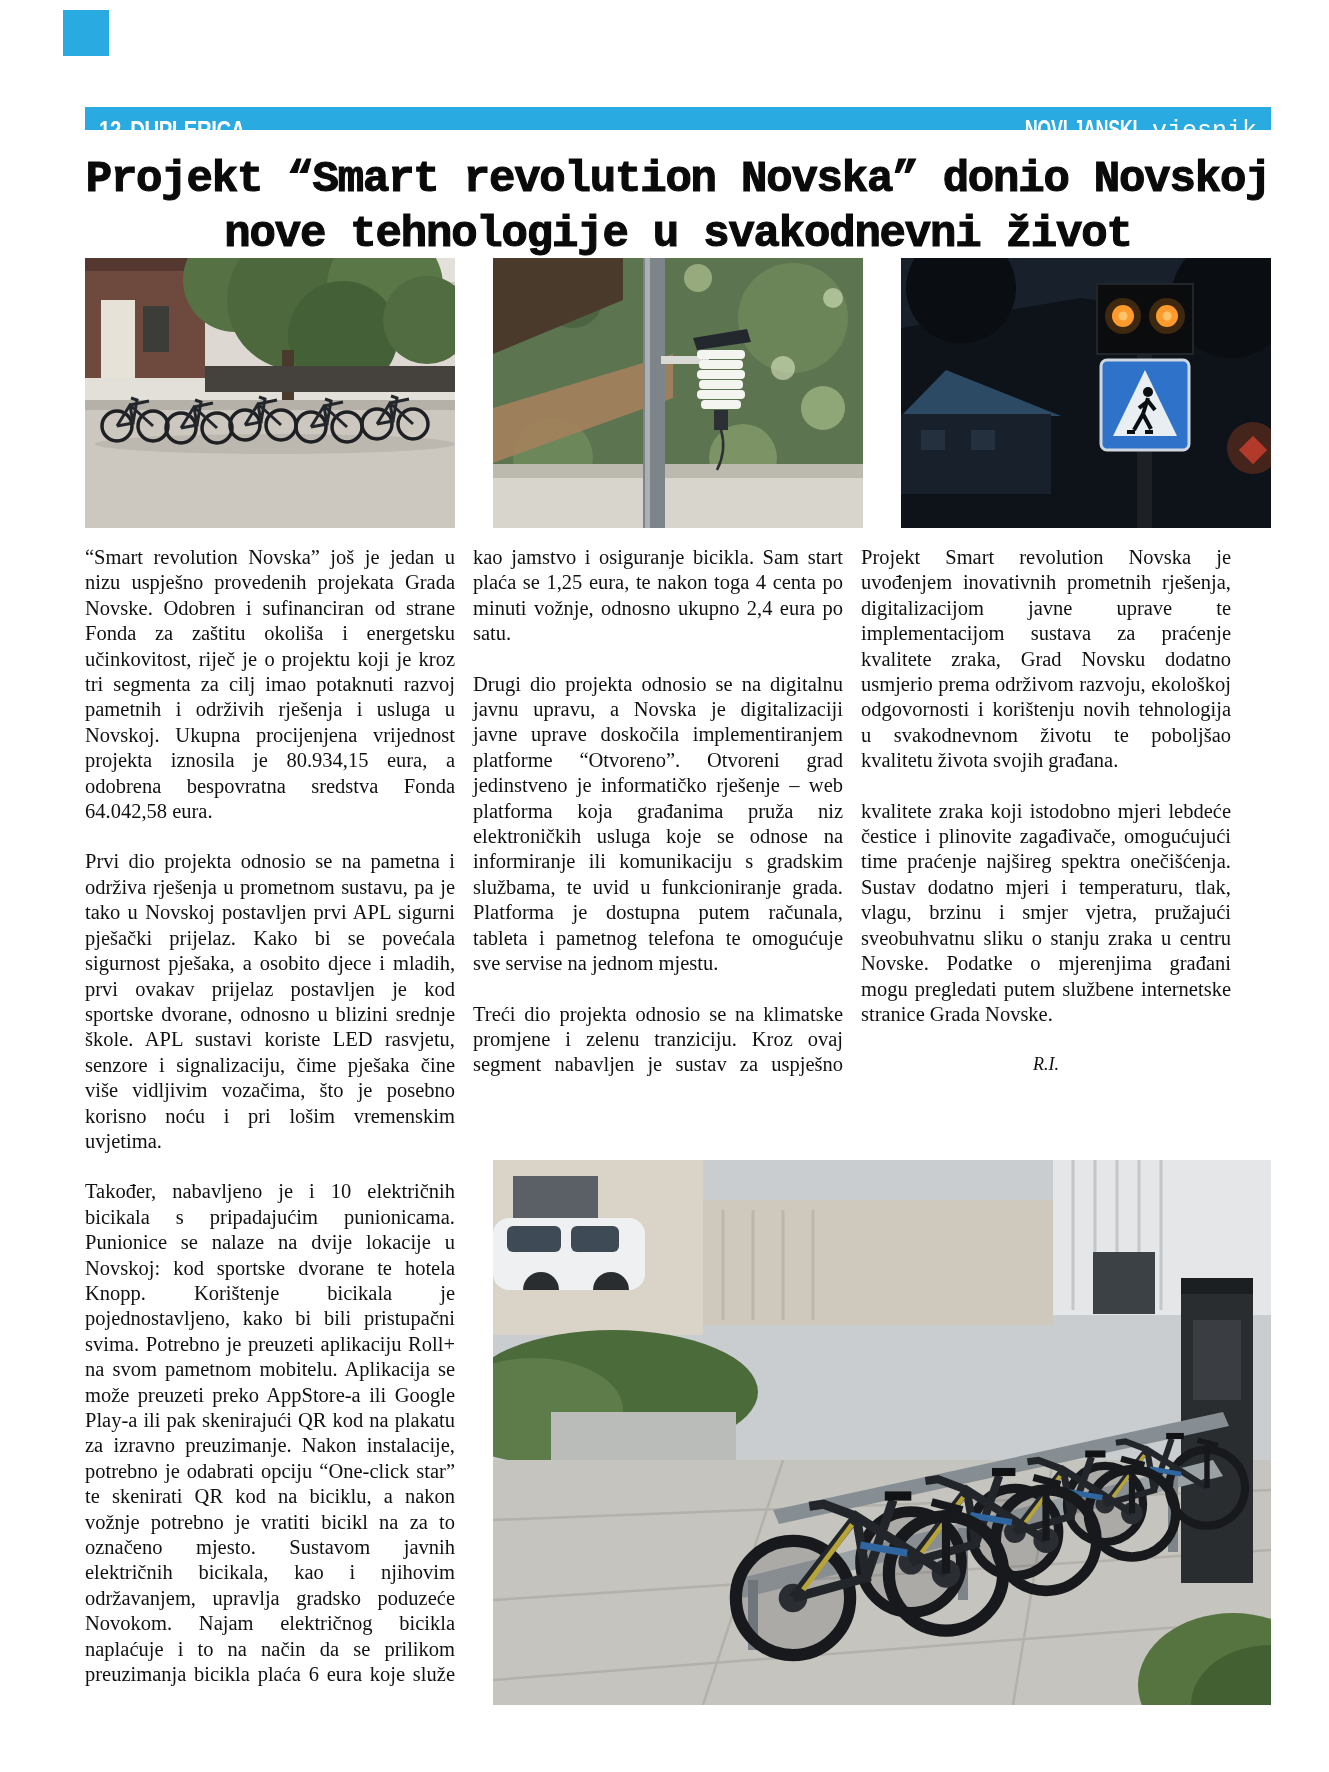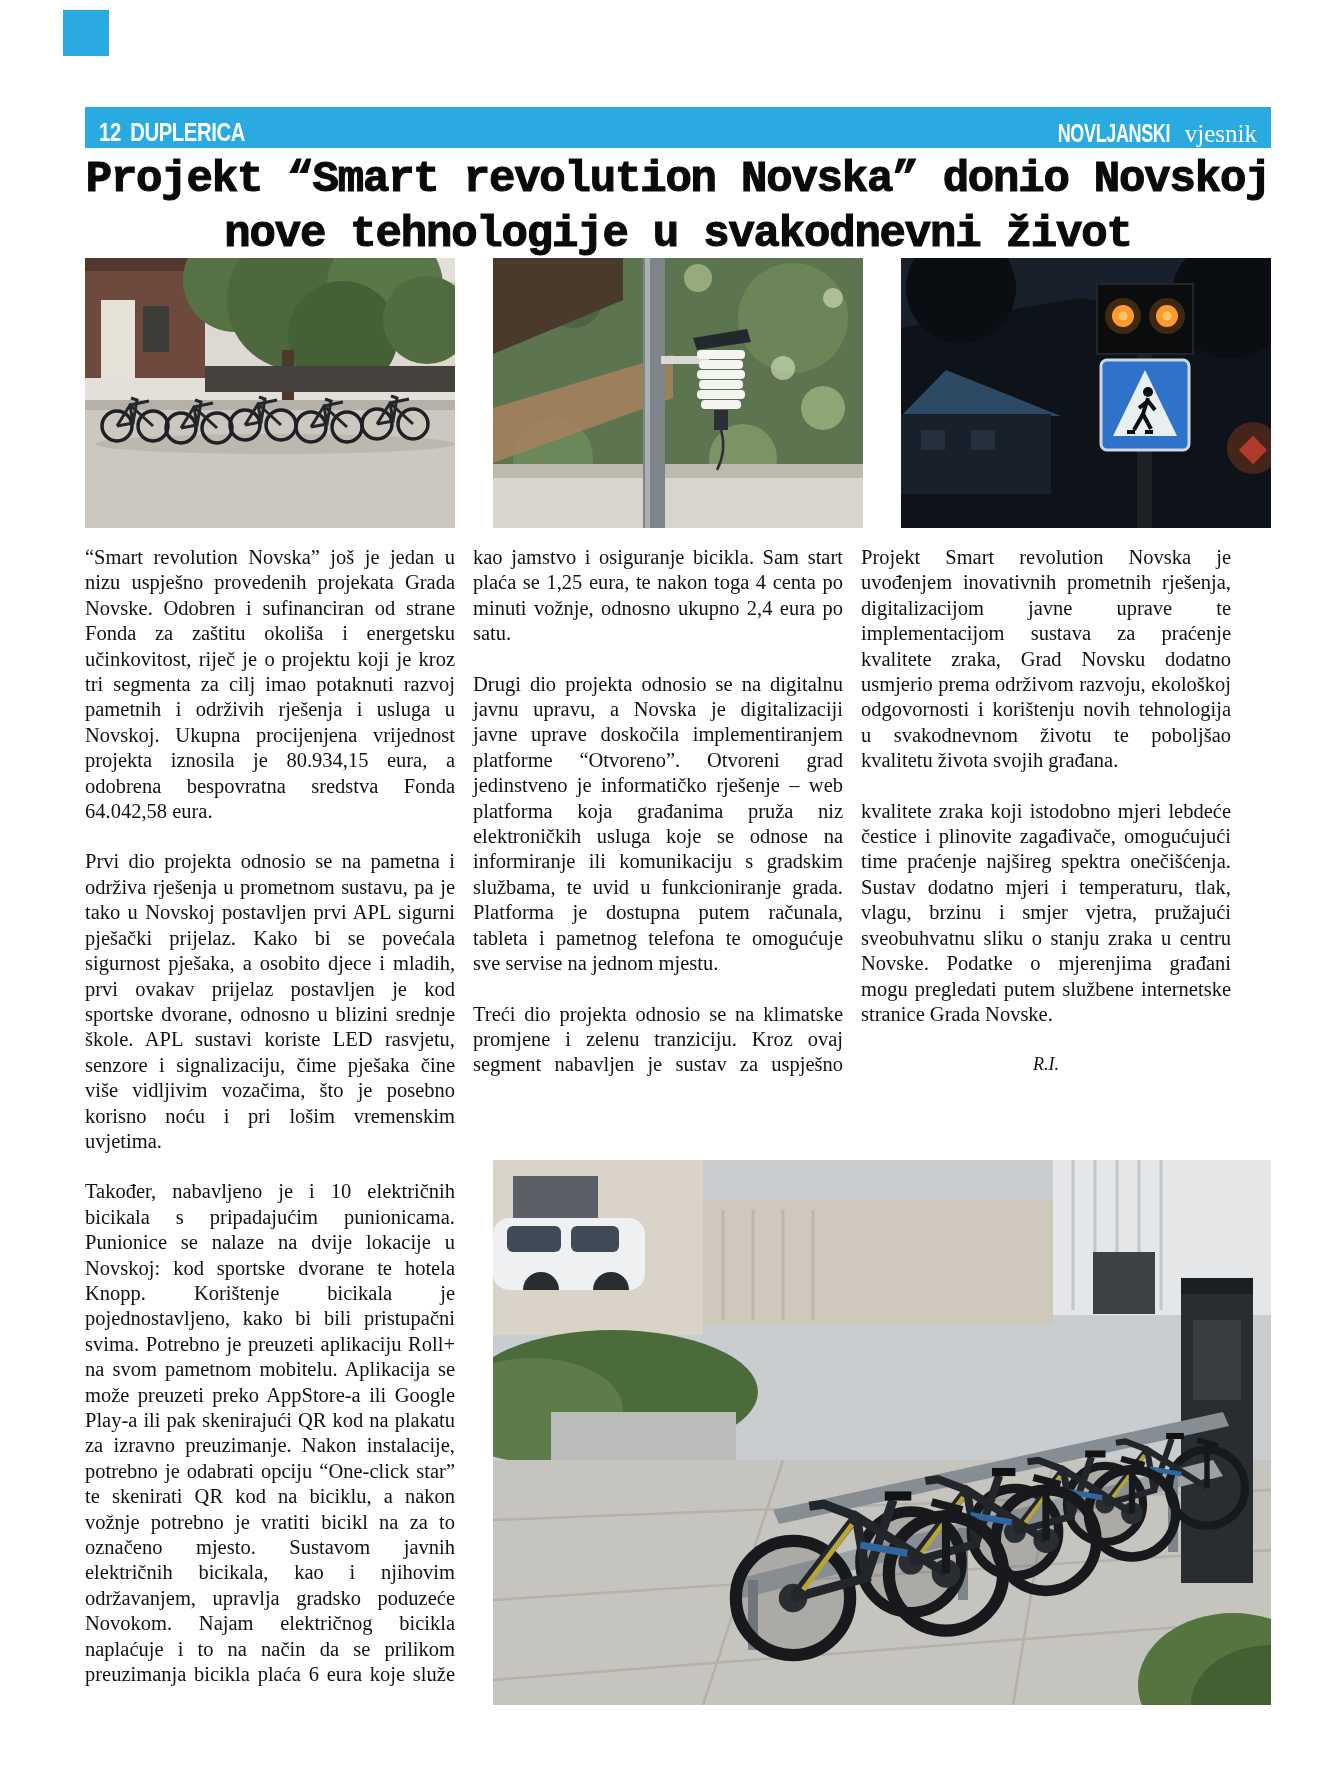--- a/index.html
+++ b/index.html
@@ -10,37 +10,37 @@
     margin:0 auto;
     overflow:hidden;
     font-family:"Liberation Serif", serif;
     color:#111;
   }
   .corner-square{
     position:absolute;left:63px;top:10px;width:46px;height:46px;
     background:#29abe2;
   }
   .header-bar{
-    position:absolute;left:85px;top:107px;width:1186px;height:41px;
+    position:absolute;left:85px;top:107px;width:1186px;height:23px;
     background:#29abe2;
-    display:flex;align-items:flex-end;justify-content:space-between;
-    padding:0 14px;box-sizing:border-box;
+    display:flex;align-items:flex-start;justify-content:space-between;
+    padding:8px 14px;box-sizing:border-box;
     font-family:"Liberation Sans", sans-serif;color:#fff;
   }
   .header-left{
     display:flex;align-items:baseline;gap:12px;
     font-weight:700;font-size:26px;letter-spacing:-.5px;
     transform:scaleX(.78);transform-origin:left center;white-space:nowrap;
   }
   .header-right{display:flex;align-items:baseline;gap:15px;white-space:nowrap;}
   .mast-bold{
     font-weight:700;font-size:25px;letter-spacing:-.5px;
     display:inline-block;transform:scaleX(.72);transform-origin:right center;
   }
-  .mast-serif{font-family:Liberation Serif, serif;font-weight:400;font-size:25px;}
+  .mast-serif{font-family:Liberation Mono, monospace;font-weight:400;font-size:25px;}
   .headline{
     position:absolute;left:85px;top:152px;width:1186px;margin:0;
     text-align:center;
     font-family:Liberation Mono, monospace;
     font-weight:800;font-size:44px;line-height:55px;letter-spacing:-1.2px;
     color:#0a0a0a;
     -webkit-text-stroke:1.1px #0a0a0a;
   }
   .headline span{display:block;}
   .photo-row{

